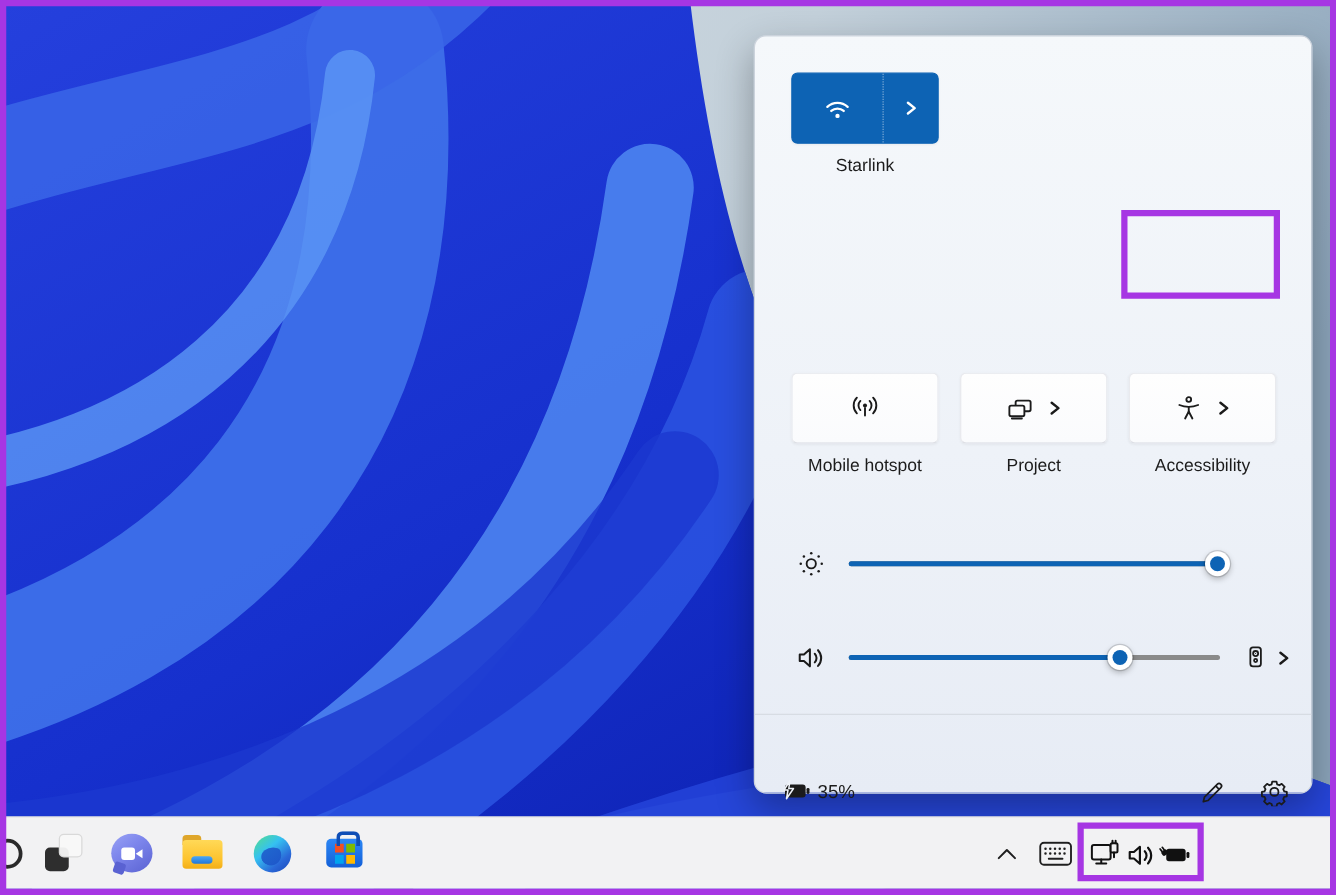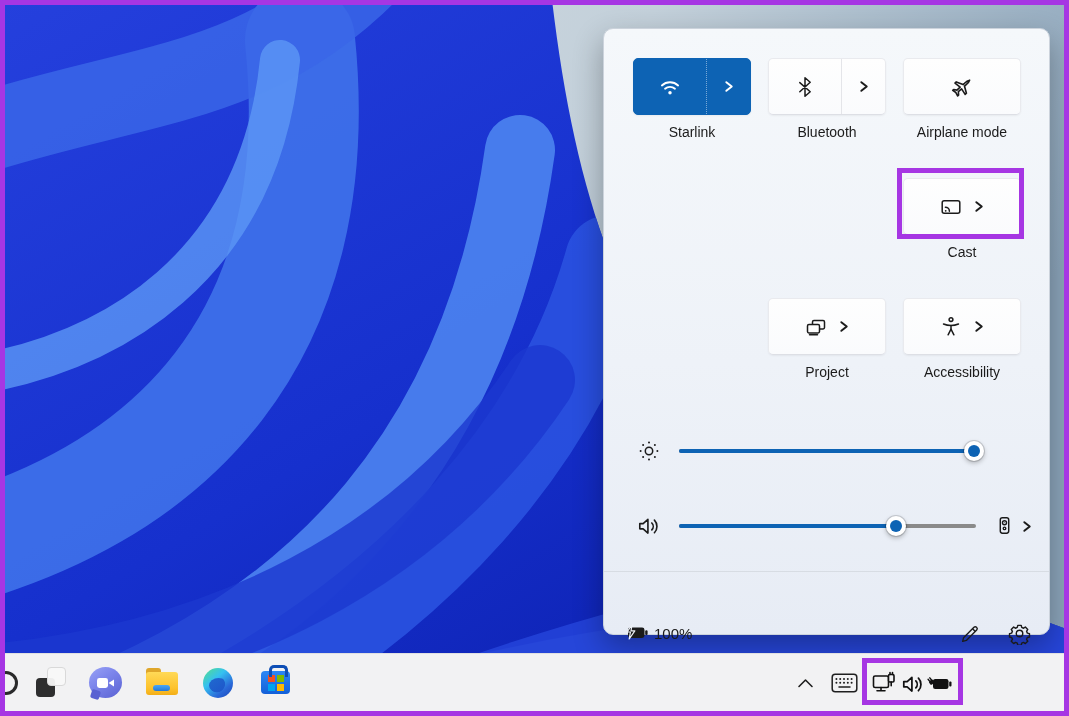--- a/index.html
+++ b/index.html
@@ -127,66 +127,38 @@
         <div class="divider"></div>
         <div class="seg-chev">
           <svg class="ic" width="13" height="13" viewBox="0 0 12 12" fill="none" stroke="#fff" stroke-width="1.8" stroke-linecap="round" stroke-linejoin="round">
               <path d="M4 2l5 4-5 4"></path>
             </svg>
         </div>
       </div>
       <div class="tile-label">Starlink</div>
     </div>
 
-    <div class="cell" style="left:164px; top:29px;">
-      <div class="tile split">
-        <div class="seg-main">
-          <svg class="ic" width="24" height="24" viewBox="0 0 24 24" fill="none" stroke="#1b1b1b" stroke-width="1.5" stroke-linejoin="round" stroke-linecap="round">
-            <path d="M6.8 7.6l10.4 9.2-5.2 4.4V2.8l5.2 4.4L6.8 16.8"></path>
-          </svg>
-        </div>
-        <div class="divider"></div>
-        <div class="seg-chev">
-          <svg class="ic" width="13" height="13" viewBox="0 0 12 12" fill="none" stroke="#1b1b1b" stroke-width="1.8" stroke-linecap="round" stroke-linejoin="round">
-              <path d="M4 2l5 4-5 4"></path>
-            </svg>
-        </div>
-      </div>
-      <div class="tile-label">Bluetooth</div>
-    </div>
-
-    <div class="cell" style="left:299px; top:29px;">
+
+
+
+
+
+    <div class="cell" style="left:29px; top:269px;">
       <div class="tile">
-        <svg class="ic" width="26" height="26" viewBox="0 0 24 24" fill="none" stroke="#1b1b1b" stroke-width="1.5" stroke-linejoin="round" stroke-linecap="round">
-          <g transform="rotate(48 12 12)">
-            <path d="M12 2.6 C13.1 4.4 13.1 6 13 8 L13 9.8 L19 12.8 L19 14.4 L13 13.4 L13 17.4 L15.4 19.3 L15.4 20.5 L12 19.6 L8.6 20.5 L8.6 19.3 L11 17.4 L11 13.4 L5 14.4 L5 12.8 L11 9.8 L11 8 C10.9 6 10.9 4.4 12 2.6 Z"></path>
-          </g>
+        <svg class="ic" width="26" height="26" viewBox="0 0 24 24" fill="none" stroke="#1b1b1b" stroke-width="1.4" stroke-linecap="round">
+          <circle cx="12" cy="9.6" r="1.5" fill="#1b1b1b" stroke="none"></circle>
+          <path d="M12 11.4V17"></path>
+          <path d="M8.6 13a4.8 4.8 0 0 1 0-6.8"></path>
+            <path d="M15.4 6.2a4.8 4.8 0 0 1 0 6.8"></path>
+          <path d="M6 15.4a8.3 8.3 0 0 1 0-11.6"></path>
+            <path d="M18 3.8a8.3 8.3 0 0 1 0 11.6"></path>
         </svg>
       </div>
-      <div class="tile-label">Airplane mode</div>
-    </div>
-
-
-
-    <div class="cell" style="left:299px; top:149px;">
-      <div class="tile">
-        <div class="chev-gap">
-          <svg class="ic" width="24" height="24" viewBox="0 0 24 24" fill="none" stroke="#1b1b1b" stroke-width="1.5" stroke-linecap="round">
-            <rect x="3.2" y="5.8" width="17.6" height="12.4" rx="2"></rect>
-            <path d="M6.4 12.2a4 4 0 0 1 4 4"></path>
-            <circle cx="6.7" cy="15.8" r="0.9" fill="#1b1b1b" stroke="none"></circle>
-          </svg>
-          <svg class="ic" width="13" height="13" viewBox="0 0 12 12" fill="none" stroke="#1b1b1b" stroke-width="1.8" stroke-linecap="round" stroke-linejoin="round">
-              <path d="M4 2l5 4-5 4"></path>
-            </svg>
-        </div>
-      </div>
-      <div class="tile-label">Cast</div>
-    </div>
-
+      <div class="tile-label">Mobile hotspot</div>
+    </div>
 
     <div class="cell" style="left:164px; top:269px;">
       <div class="tile">
         <div class="chev-gap">
           <svg class="ic" width="24" height="24" viewBox="0 0 24 24" fill="none" stroke="#1b1b1b" stroke-width="1.5" stroke-linecap="round">
             <rect x="8.5" y="5.5" width="12" height="8.5" rx="1.4"></rect>
             <rect x="3.5" y="9.5" width="12" height="8.5" rx="1.4" fill="#fdfdfd"></rect>
             <path d="M5.5 19.8h8"></path>
           </svg>
           <svg class="ic" width="13" height="13" viewBox="0 0 12 12" fill="none" stroke="#1b1b1b" stroke-width="1.8" stroke-linecap="round" stroke-linejoin="round">
@@ -250,21 +222,21 @@
     <svg style="position:absolute; left:416px; top:491px;" width="13" height="13" viewBox="0 0 12 12" fill="none" stroke="#1b1b1b" stroke-width="1.8" stroke-linecap="round" stroke-linejoin="round">
         <path d="M4 2l5 4-5 4"></path>
       </svg>
 
     <div class="qs-divider"></div>
     <svg style="position:absolute; left:19px; top:594px;" width="27" height="20" viewBox="0 0 27 20">
       <rect x="5" y="4.5" width="16.5" height="10.5" rx="2.4" fill="#1b1b1b"></rect>
       <rect x="22.2" y="7.3" width="2.4" height="4.8" rx="1.1" fill="#1b1b1b"></rect>
       <path d="M9 1.5 4.2 9h3.2l-1.2 7 5.6-8.2H8z" fill="#1b1b1b" stroke="#eef2f8" stroke-width="1.2" stroke-linejoin="round"></path>
     </svg>
-    <div class="footer-status">100%</div>
+    <div class="footer-status">35%</div>
     <svg style="position:absolute; left:355px; top:594px; cursor:pointer;" width="22" height="22" viewBox="0 0 24 24" fill="none" stroke="#1b1b1b" stroke-width="1.5" stroke-linejoin="round">
       <path d="M4 20l1-4L16.3 4.7a2 2 0 0 1 2.8 0l.2.2a2 2 0 0 1 0 2.8L8 19l-4 1z"></path>
       <path d="M14.8 6.2l3 3"></path>
     </svg>
     <svg style="position:absolute; left:404px; top:593px; cursor:pointer;" width="23" height="23" viewBox="0 0 24 24" fill="none" stroke="#1b1b1b" stroke-width="1.5" stroke-linejoin="round">
       <circle cx="12" cy="12" r="3.4"></circle>
       <path d="M10.2 3.5h3.6l.5 2.2 1.9.8 1.9-1.2 2.5 2.5-1.2 1.9.8 1.9 2.2.5v3.6l-2.2.5-.8 1.9 1.2 1.9-2.5 2.5-1.9-1.2-1.9.8-.5 2.2h-3.6l-.5-2.2-1.9-.8-1.9 1.2-2.5-2.5 1.2-1.9-.8-1.9-2.2-.5v-3.6l2.2-.5.8-1.9-1.2-1.9 2.5-2.5 1.9 1.2 1.9-.8z"></path>
     </svg>
   </div>
 

